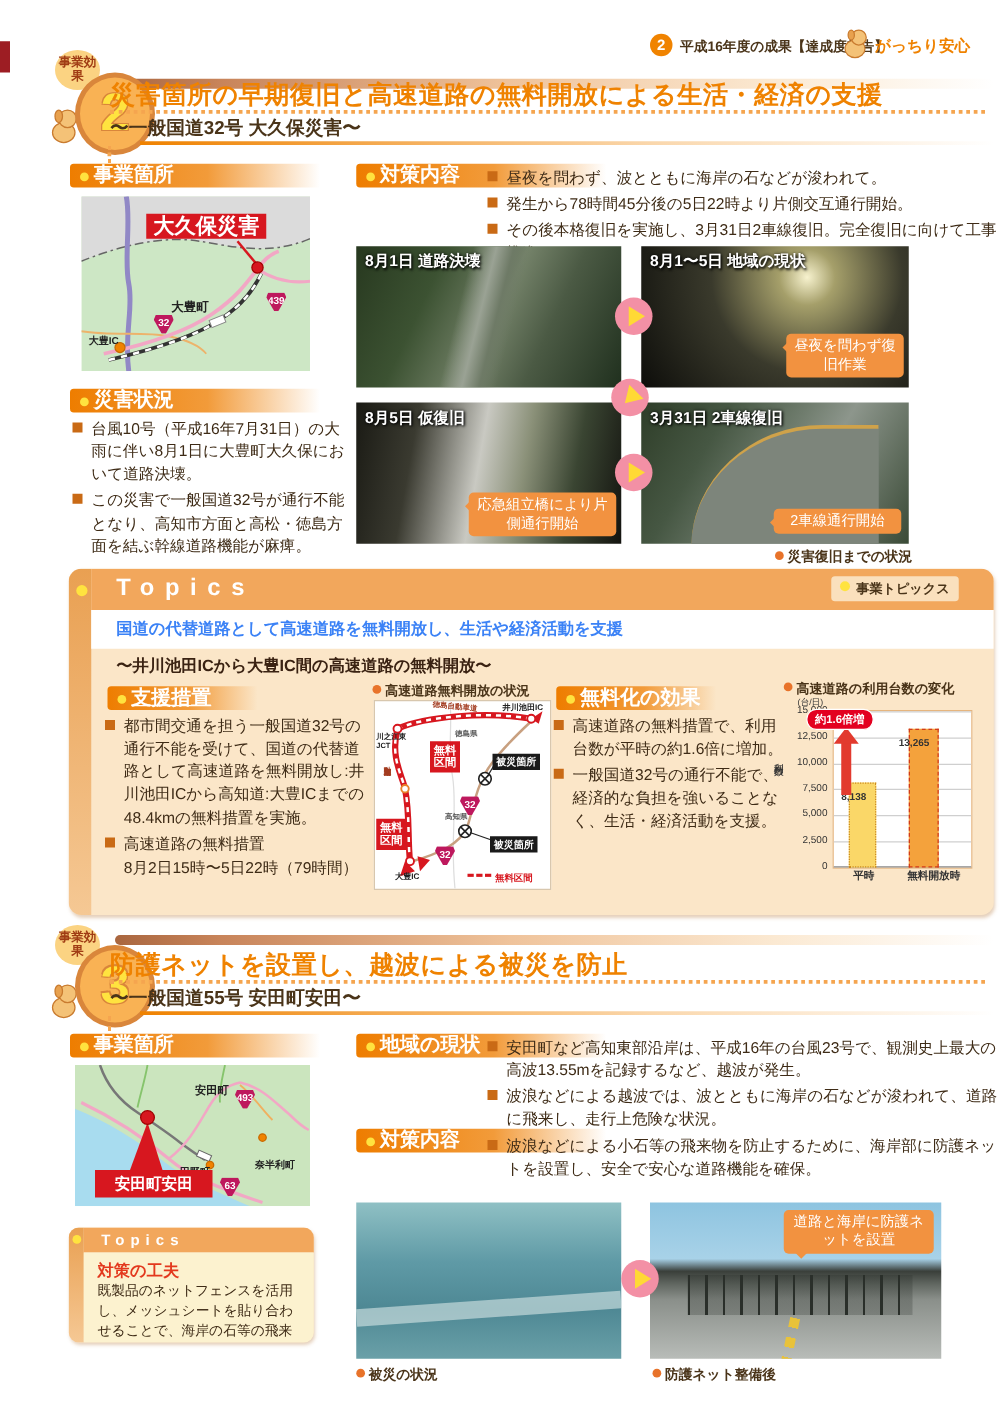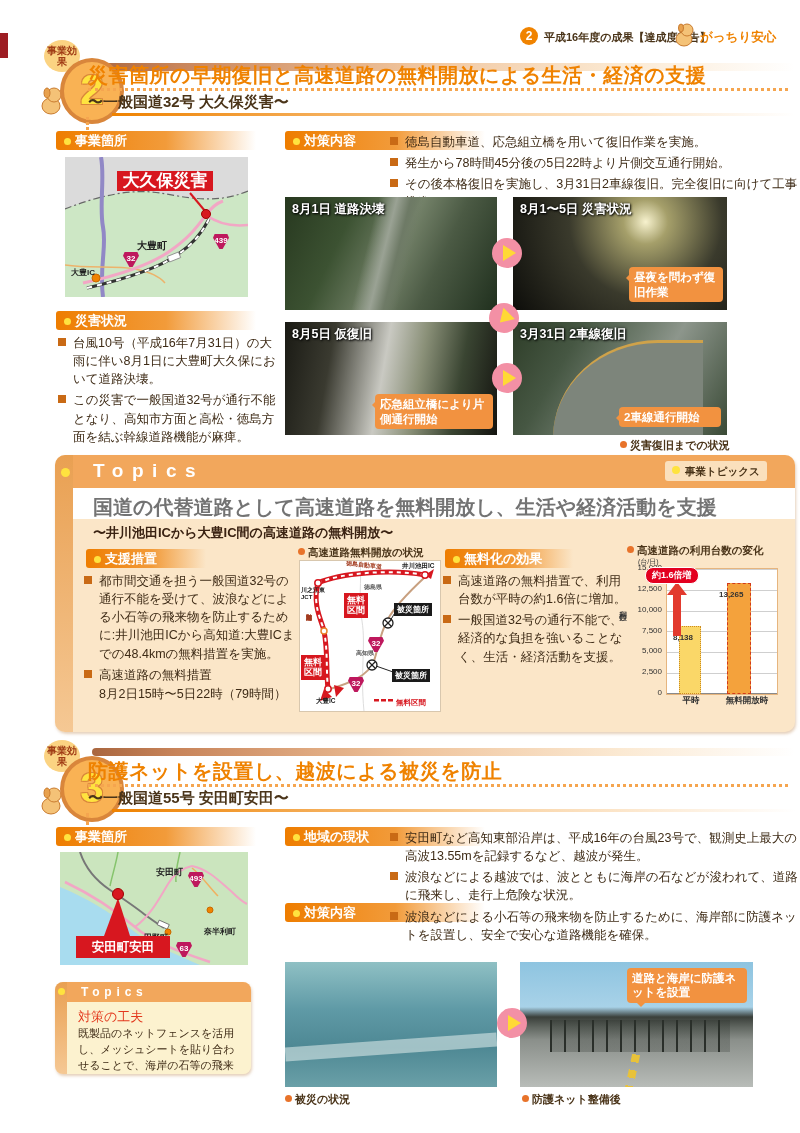--- a/index.html
+++ b/index.html
@@ -19,49 +19,49 @@
   .bigcircle{width:56px;height:58px;border-radius:50%;background:#F9B254;border:4px solid #D9863B;
              text-align:center;}
   .bignum{font-size:42px;font-weight:bold;color:#FFE33F;line-height:56px;
           text-shadow:1px 1px 0 #D9863B,-1px 1px 0 #D9863B,1px -1px 0 #D9863B,-1px -1px 0 #D9863B;}
   .sectitle{font-size:20px;font-weight:bold;color:#EF8200;letter-spacing:.5px;white-space:nowrap;}
   .dotline{border-top:3px dotted #F5A54F;}
   .subtitle{font-size:15px;font-weight:bold;color:#4A3419;white-space:nowrap;}
   .secrule{height:3px;background:linear-gradient(90deg,#EF8200,#FAD7AC 60%,#fff);}
   .vdots{border-left:3px dotted #F5A54F;width:0;}
   
-  .ribbon{height:19px;line-height:19px;color:#fff;font-weight:bold;font-size:13px;
+  .ribbon{height:19px;line-height:19px;color:#fff;font-weight:bold;font-size:16px;
           padding:0 8px;border-radius:3px 0 0 3px;white-space:nowrap;
           background:linear-gradient(90deg,#EE7D00 0%,#F29B3A 55%,rgba(249,196,137,0) 100%);width:200px;box-sizing:border-box;}
   .ribbon .rdot{display:inline-block;width:7px;height:7px;border-radius:50%;background:#FFE33F;margin-right:4px;}
   
   .blist{font-size:12.5px;line-height:1.45;color:#3E2B16;font-weight:500;}
   .bitem{position:relative;padding-left:15px;margin-bottom:3px;}
   .bitem::before{content:"";position:absolute;left:0;top:4px;width:8px;height:8px;background:#C96A15;}
   .bsub{padding-left:15px;margin-top:-2px;}
   
   .photo{overflow:hidden;}
   .plabel{position:absolute;top:4px;left:7px;color:#fff;font-size:12.5px;font-weight:bold;
           text-shadow:0 0 3px rgba(0,0,0,.9),1px 1px 2px rgba(0,0,0,.9);white-space:nowrap;}
-  .callout{position:absolute;background:#F29240;color:#fff;font-size:11.5px;font-weight:bold;
-           line-height:1.25;padding:3px 5px;border-radius:4px;}
+  .callout{position:absolute;background:#F29240;color:#fff;font-size:11.5px;font-weight:normal;
+           text-align:center;line-height:1.25;padding:3px 5px;border-radius:4px;}
   .callout::before{content:"";position:absolute;left:-9px;top:5px;border:6px solid transparent;border-right-color:#F29240;}
   .tail-bl::before{left:8px;top:auto;bottom:-10px;border:6px solid transparent;border-top-color:#F29240;}
   .abadge{width:30px;height:30px;border-radius:50%;background:#F390A5;display:flex;align-items:center;justify-content:center;}
   .atri{width:0;height:0;border-left:13px solid #FFD935;border-top:8px solid transparent;border-bottom:8px solid transparent;margin-left:4px;}
   .capline{font-size:11px;font-weight:bold;color:#4A3419;white-space:nowrap;}
   .odot{display:inline-block;width:7px;height:7px;border-radius:50%;background:#E8732A;margin-right:3px;vertical-align:1px;}
   
   .tbox{background:#FBE6C8;border-radius:10px;overflow:hidden;box-shadow:1px 2px 3px rgba(180,120,60,.35);}
   .tspine{background:linear-gradient(180deg,#E9A052,#F5C894);}
   .thead{background:#F2A75C;}
   .ttopics{color:#fff;font-weight:bold;font-size:19px;letter-spacing:.45em;}
   .ttag{background:#FAE0BD;border-radius:3px;font-size:10.5px;font-weight:bold;color:#4A3419;
         line-height:20px;padding:0 7px;white-space:nowrap;}
-  .ttitle{font-size:20px;font-weight:bold;color:#737373;white-space:nowrap;}
+  .ttitle{font-size:13px;font-weight:bold;color:#3b82f6;white-space:nowrap;}
   .tsub{font-size:13px;font-weight:bold;color:#3A2212;white-space:nowrap;}
   .ydot{display:inline-block;width:8px;height:8px;border-radius:50%;background:#FFE33F;margin-right:5px;vertical-align:1px;}
   
   .map{overflow:hidden;}
   .mlabel{position:absolute;font-weight:bold;color:#222;white-space:nowrap;}
   .redbox{position:absolute;background:#D7171F;color:#fff;font-weight:bold;text-align:center;}
   .blackbox{position:absolute;background:#1A1A1A;color:#fff;font-size:8px;font-weight:bold;padding:1px 3px;white-space:nowrap;}
   .shield{position:absolute;width:16px;height:15px;background:#be185d;color:#fff;font-size:8px;font-weight:bold;
           text-align:center;line-height:13px;clip-path:polygon(10% 0%,90% 0%,100% 25%,60% 100%,40% 100%,0% 25%);}
   
@@ -77,21 +77,21 @@
   .bar2{left:60px;width:24px;background:#F4A23C;border:1px dashed #D23A1A;box-sizing:border-box;}
   .vlabel{position:absolute;font-size:8px;font-weight:bold;color:#333;text-align:right;}
   .xlab{position:absolute;top:139px;font-size:8.5px;color:#333;text-align:center;font-weight:bold;}
   .cbadge{position:absolute;left:-22px;top:-2px;background:#E30020;color:#fff;font-size:9px;font-weight:bold;
           padding:1px 6px;border-radius:8px;border:1px solid #fff;white-space:nowrap;z-index:3;}
   .rarrow{position:absolute;left:6px;bottom:58px;width:8px;height:42px;background:#E23A2E;z-index:2;}
   .rarrow::before{content:"";position:absolute;top:-12px;left:-6px;border:10px solid transparent;border-bottom:13px solid #E23A2E;border-top:none;}
   
   .t2head{background:#F2A75C;color:#fff;font-weight:bold;font-size:12px;letter-spacing:.4em;line-height:20px;padding-left:14px;}
   .t2body{background:#FCF2CF;}
-  .t2title{color:#E3391E;font-size:13px;font-weight:normal;}
+  .t2title{color:#E3391E;font-size:13px;font-weight:bold;}
   .t2text{font-size:11px;line-height:1.45;color:#3E2B16;}
 </style>
 </head>
 <body>
 
 <div class="page">
 
   <div class="abs edgetab" style="left:0;top:33px;"></div>
 
   <div>
@@ -149,31 +149,31 @@
   </div>
 
   <div class="abs ribbon" style="left:56px;top:311px;"><span class="rdot"></span><span>災害状況</span></div>
   <div class="abs blist" style="left:58px;top:334px;width:220px;">
     <div class="bitem">台風10号（平成16年7月31日）の大雨に伴い8月1日に大豊町大久保において道路決壊。</div>
     <div class="bitem">この災害で一般国道32号が通行不能となり、高知市方面と高松・徳島方面を結ぶ幹線道路機能が麻痺。</div>
   </div>
 
   <div class="abs ribbon" style="left:285px;top:131px;"><span class="rdot"></span><span>対策内容</span></div>
   <div class="abs blist" style="left:390px;top:133px;width:408px;">
-    <div class="bitem">徳島自動車道、応急組立橋を用いて復旧作業を実施。</div>
+    <div class="bitem">昼夜を問わず、波とともに海岸の石などが浚われて。</div>
     <div class="bitem">発生から78時間45分後の5日22時より片側交互通行開始。</div>
     <div class="bitem">その後本格復旧を実施し、3月31日2車線復旧。完全復旧に向けて工事推進。</div>
   </div>
 
   <div class="abs photo" style="left:285px;top:197px;width:212px;height:113px;background:linear-gradient(115deg,#27381f 0%,#3c5232 28%,#75836a 52%,#4b5a44 70%,#20301e 100%);">
     <div class="abs" style="left:80px;top:0;width:46px;height:113px;background:linear-gradient(90deg,rgba(150,160,140,0),#9aa294 40%,#6e7a66 70%,rgba(60,70,50,0));transform:skewX(-14deg);"></div>
     <span class="plabel">8月1日 道路決壊</span>
   </div>
   <div class="abs photo" style="left:513px;top:197px;width:214px;height:113px;background:radial-gradient(circle at 62% 22%,#f7f2ce 0%,#a59f6a 14%,#3a3a2c 48%,#0d0d0a 100%);">
-    <span class="plabel">8月1〜5日 災害状況</span>
+    <span class="plabel">8月1〜5日 地域の現状</span>
     <div class="callout" style="right:4px;bottom:8px;width:84px;">昼夜を問わず復旧作業</div>
   </div>
   <div class="abs photo" style="left:285px;top:322px;width:212px;height:113px;background:linear-gradient(100deg,#1a1a14 0%,#3a3a30 22%,#c9c9c2 46%,#8a9078 62%,#3a4532 80%,#141410 100%);">
     <span class="plabel">8月5日 仮復旧</span>
     <div class="callout" style="right:4px;bottom:6px;width:108px;">応急組立橋により片側通行開始</div>
   </div>
   <div class="abs photo" style="left:513px;top:322px;width:214px;height:113px;background:linear-gradient(120deg,#2e3d28 0%,#465743 26%,#6f7c6d 48%,#8d968c 62%,#3a4a36 100%);">
     <div class="abs" style="left:40px;top:18px;width:150px;height:95px;background:#7d857b;border-radius:70% 0 0 0/100% 0 0 0;border-top:3px solid #cfa24a;"></div>
     <span class="plabel">3月31日 2車線復旧</span>
     <div class="callout" style="right:6px;bottom:8px;width:92px;">2車線通行開始</div>
@@ -194,23 +194,23 @@
     <div class="abs" style="left:6px;top:13px;width:9px;height:9px;border-radius:50%;background:#FFE33F;"></div>
     <div class="abs thead" style="left:18px;top:0;width:722px;height:33px;">
       <div class="abs ttopics" style="left:20px;top:5px;">Topics</div>
       <div class="abs ttag" style="left:592px;top:6px;"><span class="ydot"></span><span>事業トピックス</span></div>
     </div>
     <div class="abs" style="left:18px;top:33px;width:722px;height:31px;background:#fff;">
       <div class="abs ttitle" style="left:20px;top:6px;">国道の代替道路として高速道路を無料開放し、生活や経済活動を支援</div>
     </div>
     <div class="abs tsub" style="left:38px;top:69px;">〜井川池田ICから大豊IC間の高速道路の無料開放〜</div>
 
-    <div class="abs ribbon" style="left:31px;top:94px;width:120px;"><span class="rdot"></span><span>支援措置</span></div>
+    <div class="abs ribbon" style="left:31px;top:94px;width:120px;text-decoration:underline;"><span class="rdot"></span><span>支援措置</span></div>
     <div class="abs blist" style="left:29px;top:117px;width:214px;">
-      <div class="bitem">都市間交通を担う一般国道32号の通行不能を受けて、波浪などによる小石等の飛来物を防止するために:井川池田ICから高知道:大豊ICまでの48.4kmの無料措置を実施。</div>
+      <div class="bitem">都市間交通を担う一般国道32号の通行不能を受けて、国道の代替道路として高速道路を無料開放し:井川池田ICから高知道:大豊ICまでの48.4kmの無料措置を実施。</div>
       <div class="bitem">高速道路の無料措置</div>
       <div class="bsub">8月2日15時〜5日22時（79時間）</div>
     </div>
 
     <div class="abs capline" style="left:243px;top:91px;font-size:10.5px;"><span class="odot"></span><span>高速道路無料開放の状況</span></div>
     <div class="abs map" style="left:244px;top:105px;width:140px;height:150px;background:#fff;border:1px solid #D8C7AE;">
       <svg width="140" height="150">
         <path d="M60,0 C62,20 58,40 62,60 C66,85 60,110 64,150" fill="none" stroke="#DDD" stroke-width="1"></path>
         <path d="M125,16 C110,30 95,45 88,58 C80,72 78,88 74,100 C68,115 50,122 30,128" fill="none" stroke="#C8A080" stroke-width="2"></path>
         <path d="M18,22 C40,12 90,8 125,14" fill="none" stroke="#D7171F" stroke-width="5"></path>

